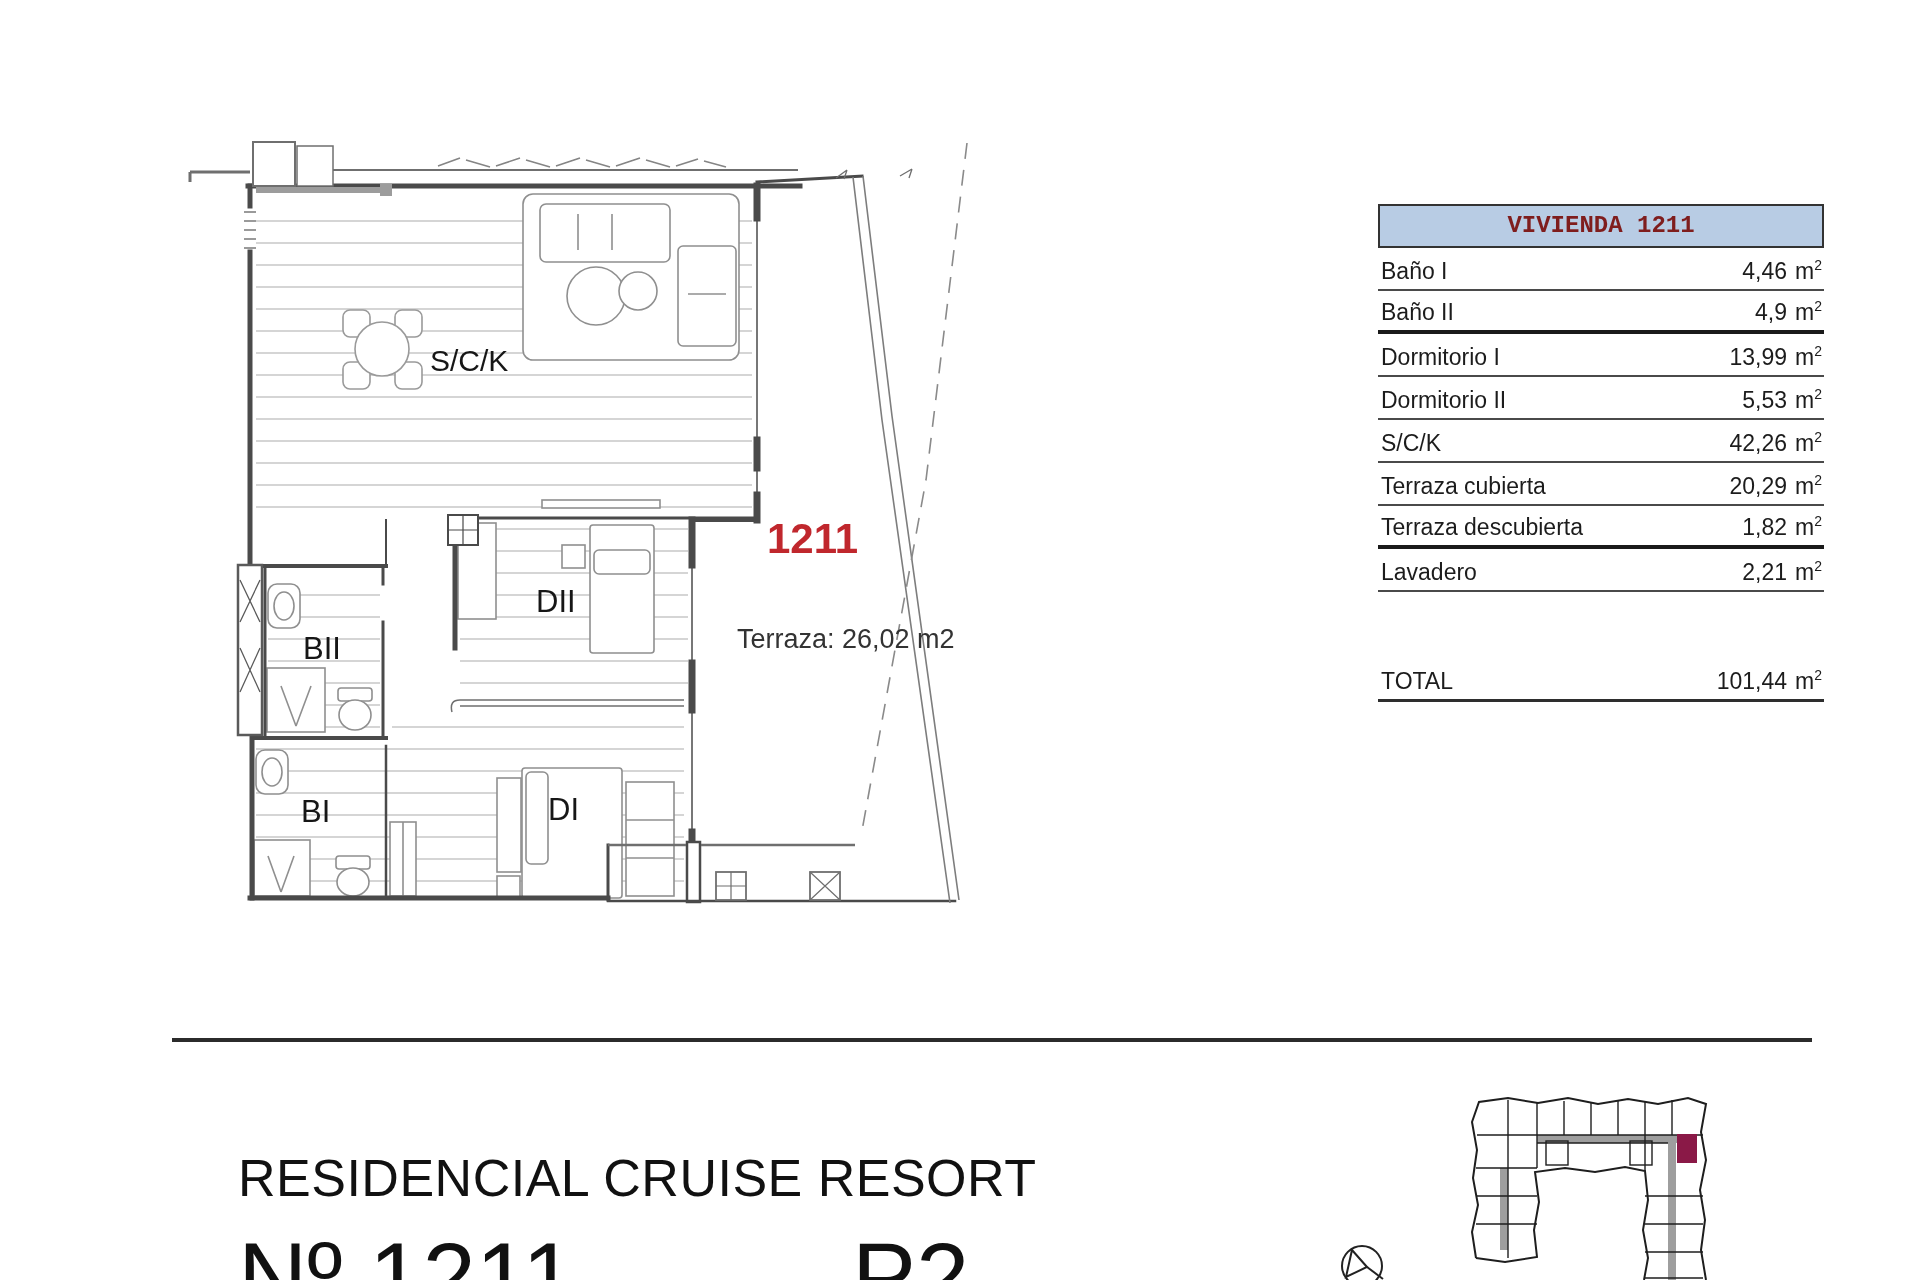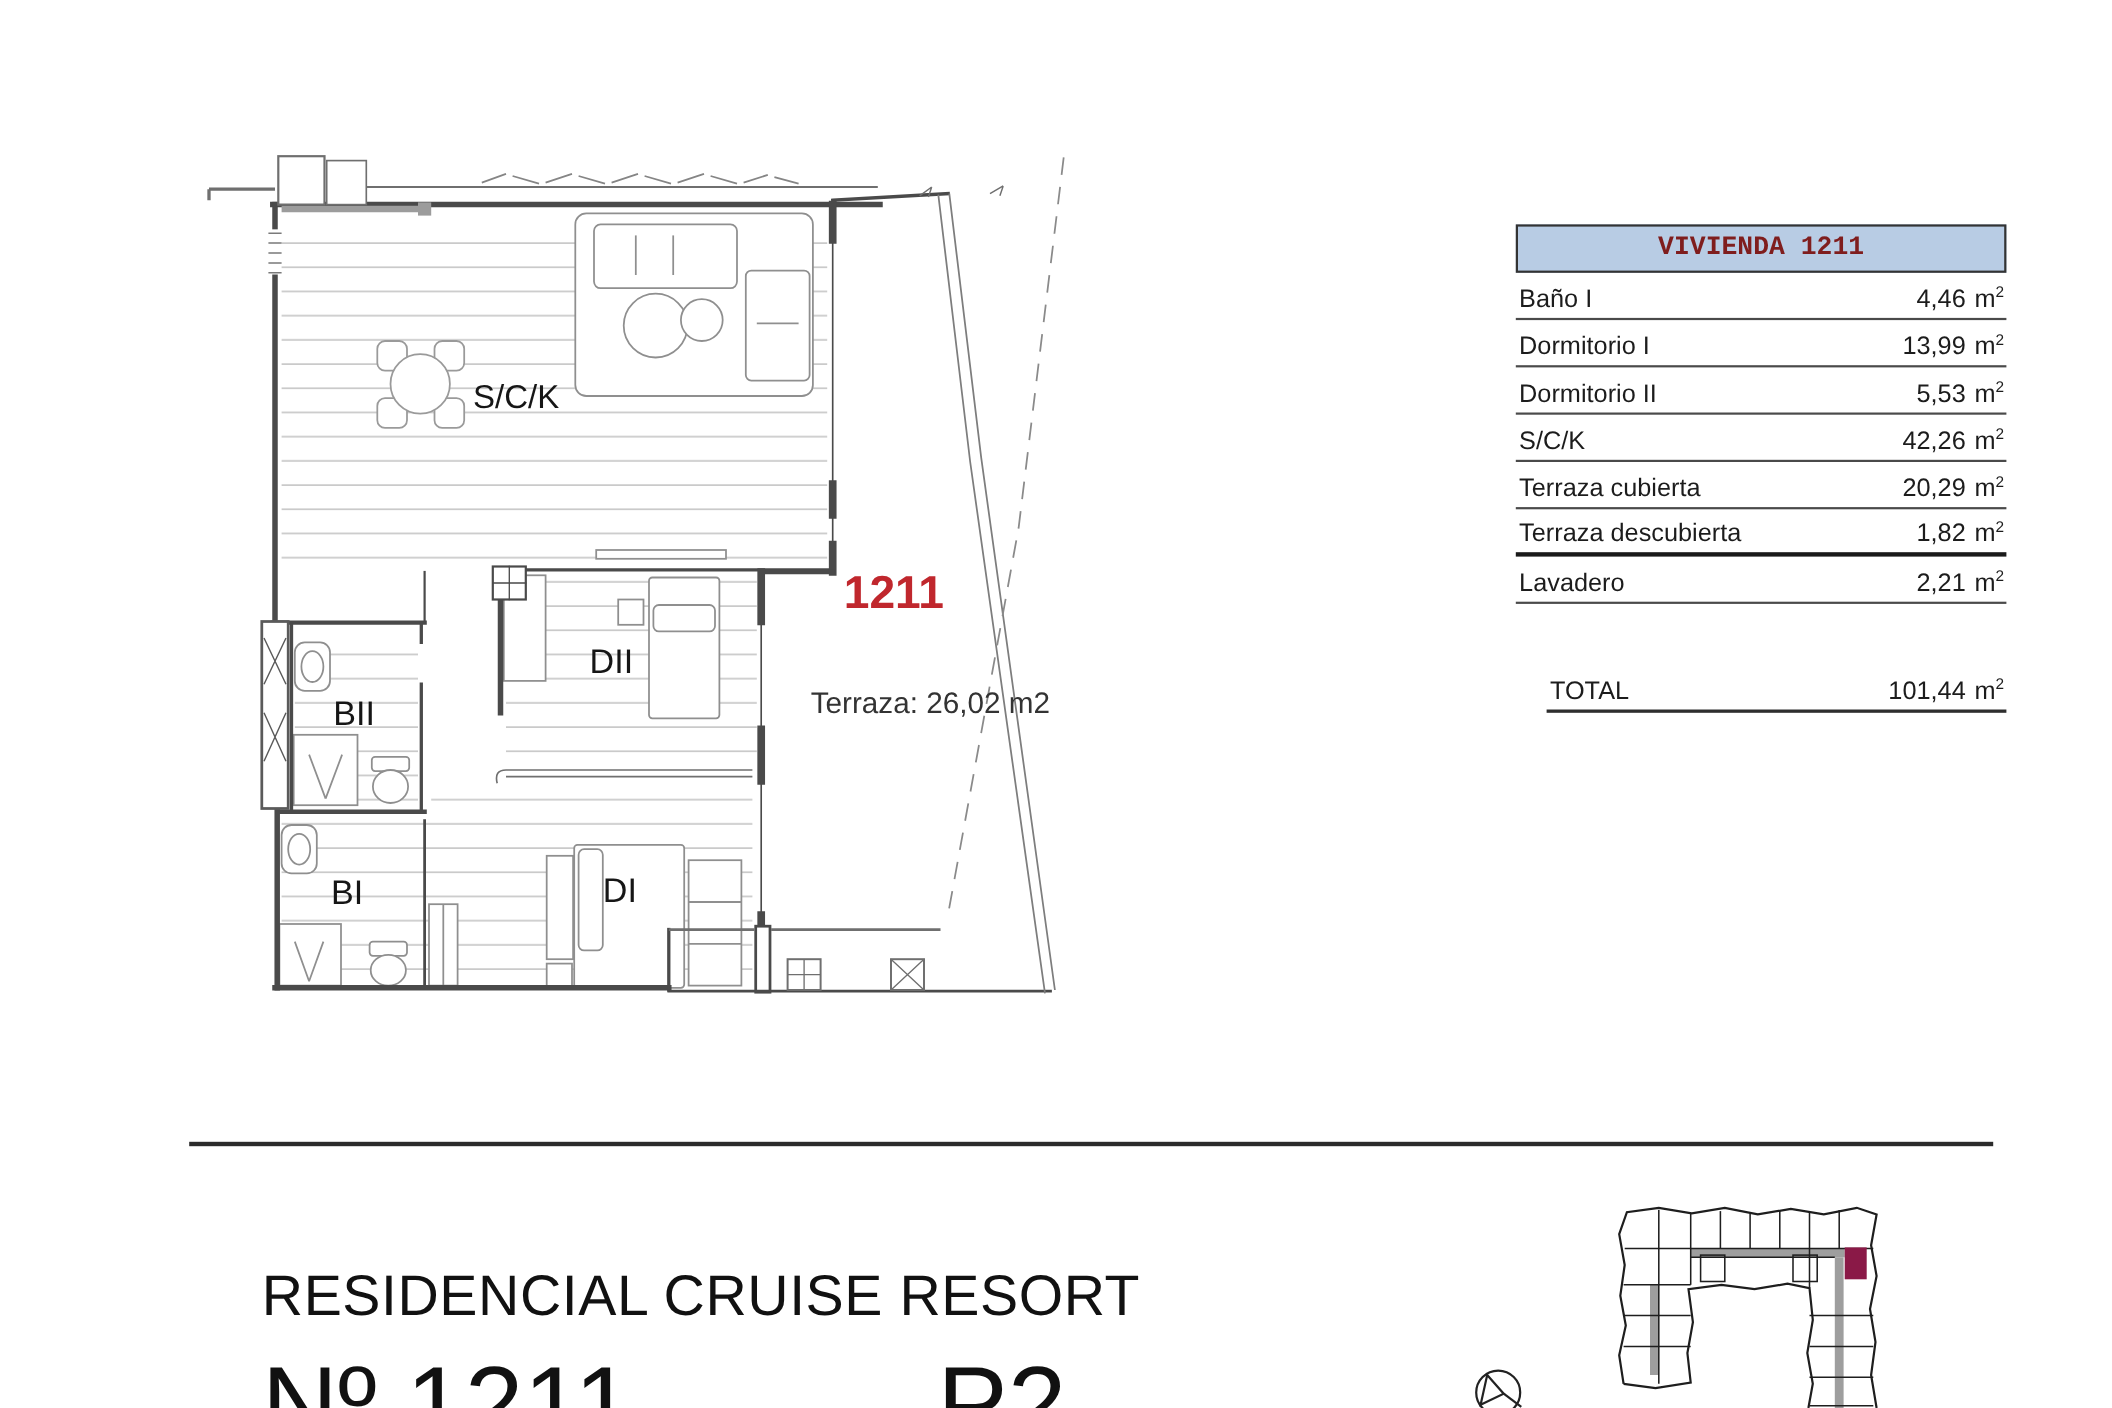--- a/index.html
+++ b/index.html
@@ -33,23 +33,22 @@
   .tbl-row{
     height:43px;
     box-sizing:border-box;
     display:flex;justify-content:space-between;align-items:flex-end;
     padding:0 2px 4px 3px;
     border-bottom:2px solid #4a4a4a;
     gap:25px;
   }
   .tbl-row.thick{border-bottom:4px solid #1a1a1a;}
   .tbl-row.total{
-    height:99px;
+    height:110px;
     border-bottom:3px solid #2e2e2e;
-    margin-left:28px;
   }
   .cell-val{white-space:nowrap;}
   .cell-val .unit{margin-left:8px;}
   .cell-val sup{font-size:14px;vertical-align:super;line-height:0;}
 
   
   .footer-divider{
     position:absolute;left:172px;top:1038px;width:1640px;height:4px;
     background:#2b2b2b;
   }
@@ -261,20 +260,24 @@
   </g>
 </svg>
 
 <div class="area-table">
   <div class="tbl-header">VIVIENDA 1211</div>
 
   <div class="tbl-row">
     <span>Baño I</span>
     <span class="cell-val"><span>4,46</span><span class="unit">m</span><sup>2</sup></span>
   </div>
+  <div class="tbl-row thick">
+    <span>Baño II</span>
+    <span class="cell-val"><span>4,9</span><span class="unit">m</span><sup>2</sup></span>
+  </div>
   <div class="tbl-row">
     <span>Dormitorio I</span>
     <span class="cell-val"><span>13,99</span><span class="unit">m</span><sup>2</sup></span>
   </div>
   <div class="tbl-row">
     <span>Dormitorio II</span>
     <span class="cell-val"><span>5,53</span><span class="unit">m</span><sup>2</sup></span>
   </div>
   <div class="tbl-row">
     <span>S/C/K</span>

